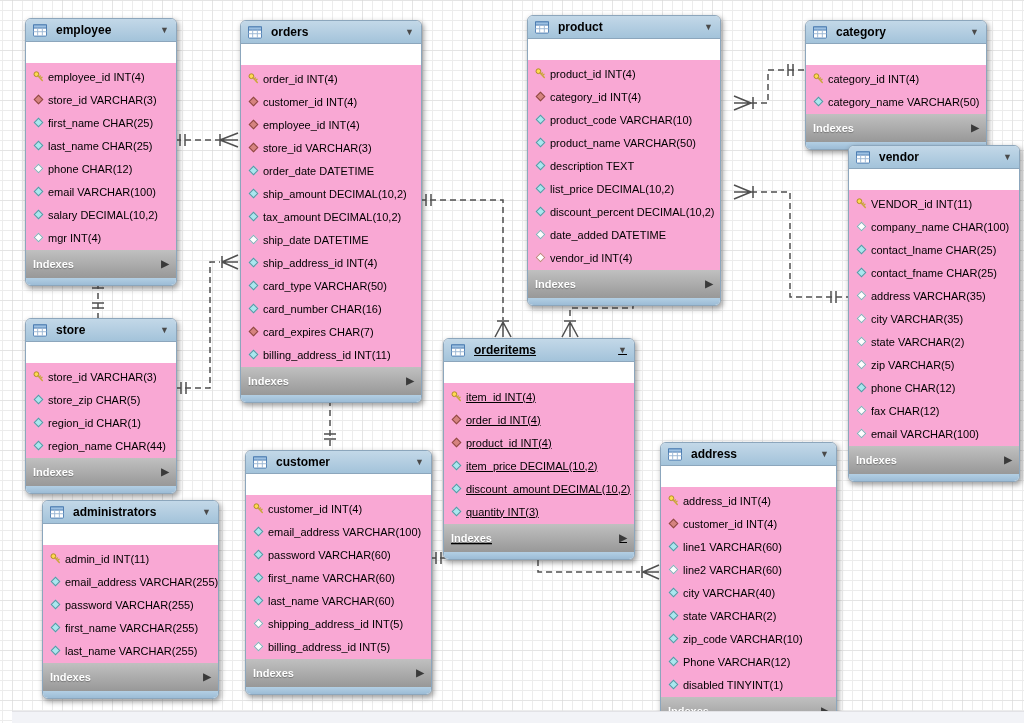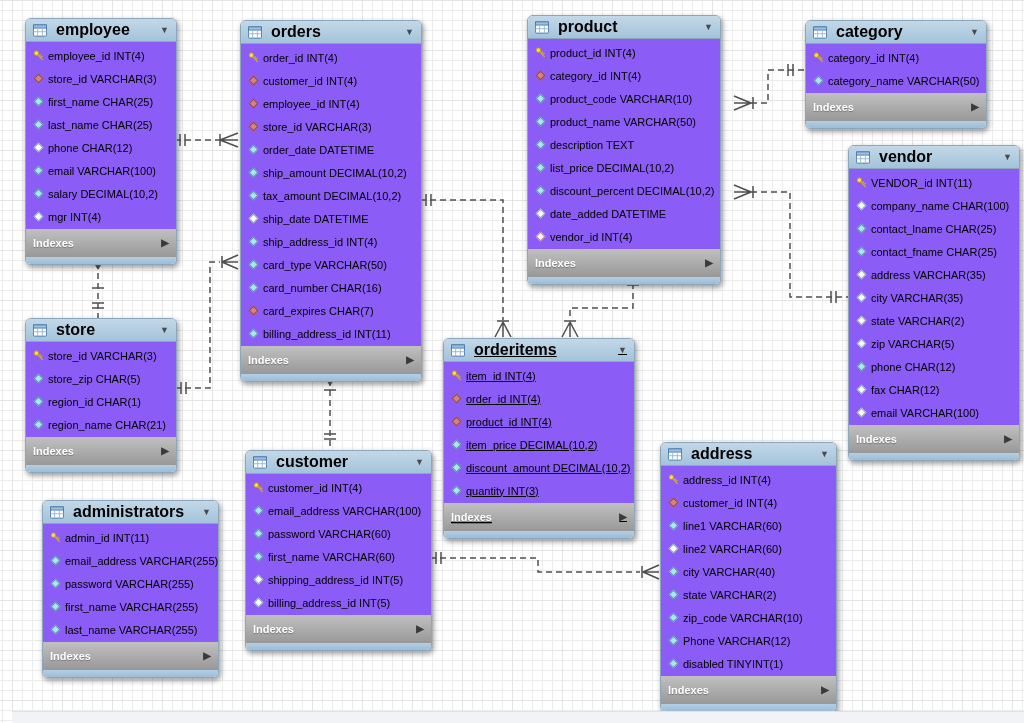--- a/index.html
+++ b/index.html
@@ -19,23 +19,23 @@
   svg.connectors path.dash{stroke-dasharray:6 4;}
   .tbl{
     position:absolute;background:#fff;border:1px solid #8ca6bc;border-radius:6px;
     box-shadow:1.5px 2.5px 5px rgba(50,50,50,.45);
   }
   .thead{
     height:22px;display:flex;align-items:center;padding:0 7px;
     background:linear-gradient(#c3d8e8,#a3c3da);
     border-bottom:1px solid #8ca6bc;border-radius:5px 5px 0 0;
   }
-  .tname{font-weight:bold;font-size:16px;color:#000;margin-left:6px;}
+  .tname{font-weight:bold;font-size:12px;color:#000;margin-left:6px;}
   .collapse{margin-left:auto;font-size:9px;color:#4a4a4a;line-height:1;}
-  .tbody{padding:2px 0 1px 0;background:#8b5cf6;}
+  .tbody{padding:2px 0 1px 0;background:#f9a8d4;margin-top:21px;}
   .trow{height:23px;display:flex;align-items:center;padding-left:5px;font-size:11px;color:#000;white-space:nowrap;}
   .cicon{width:14px;display:flex;justify-content:center;align-items:center;margin-right:3px;flex:none;}
   .diamond{width:7px;height:7px;transform:rotate(45deg);border:1px solid;box-sizing:border-box;}
   .ic-fk .diamond{background:#d6837f;border-color:#8e4744;}
   .ic-attr .diamond{background:#a9e7ef;border-color:#5b94a2;}
   .ic-open .diamond{background:#fdfefe;border-color:#86abb8;}
   .ic-openred .diamond{background:#fdfefe;border-color:#c17f7c;}
   .tfoot{
     height:28px;display:flex;align-items:center;padding:0 7px;
     background:linear-gradient(#c0c0c0,#989898);
@@ -515,21 +515,21 @@
           <div class="trow">
             <span class="cicon ic-attr">
               <span class="diamond"></span>
             </span>
             <span class="ctext">region_id CHAR(1)</span>
           </div>
           <div class="trow">
             <span class="cicon ic-attr">
               <span class="diamond"></span>
             </span>
-            <span class="ctext">region_name CHAR(21)</span>
+            <span class="ctext">region_name CHAR(44)</span>
           </div>
         </div>
         <div class="tfoot">
           <span>Indexes</span>
           <span class="expand">▶</span>
         </div>
         <div class="tstrip"></div>
       </div>
       <div class="tbl" style="left: 42px; top: 500px; width: 175px;">
         <div class="thead">
@@ -616,20 +616,26 @@
             <span class="cicon ic-attr">
               <span class="diamond"></span>
             </span>
             <span class="ctext">password VARCHAR(60)</span>
           </div>
           <div class="trow">
             <span class="cicon ic-attr">
               <span class="diamond"></span>
             </span>
             <span class="ctext">first_name VARCHAR(60)</span>
+          </div>
+          <div class="trow">
+            <span class="cicon ic-attr">
+              <span class="diamond"></span>
+            </span>
+            <span class="ctext">last_name VARCHAR(60)</span>
           </div>
           <div class="trow">
             <span class="cicon ic-open">
               <span class="diamond"></span>
             </span>
             <span class="ctext">shipping_address_id INT(5)</span>
           </div>
           <div class="trow">
             <span class="cicon ic-open">
               <span class="diamond"></span>

